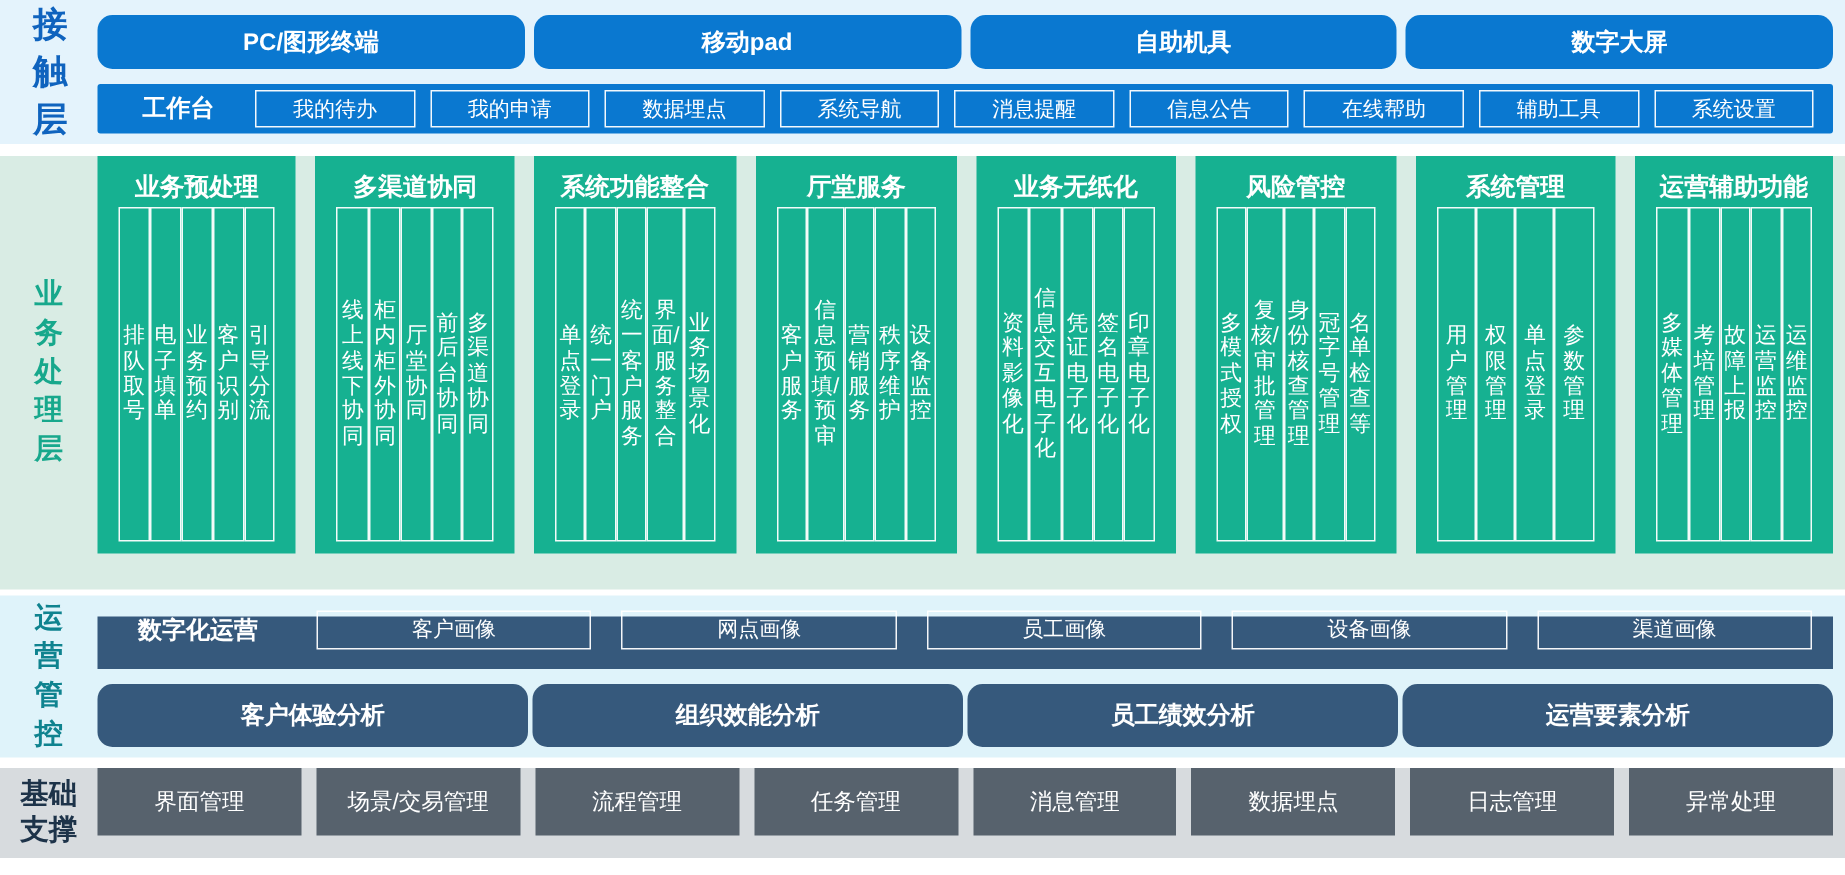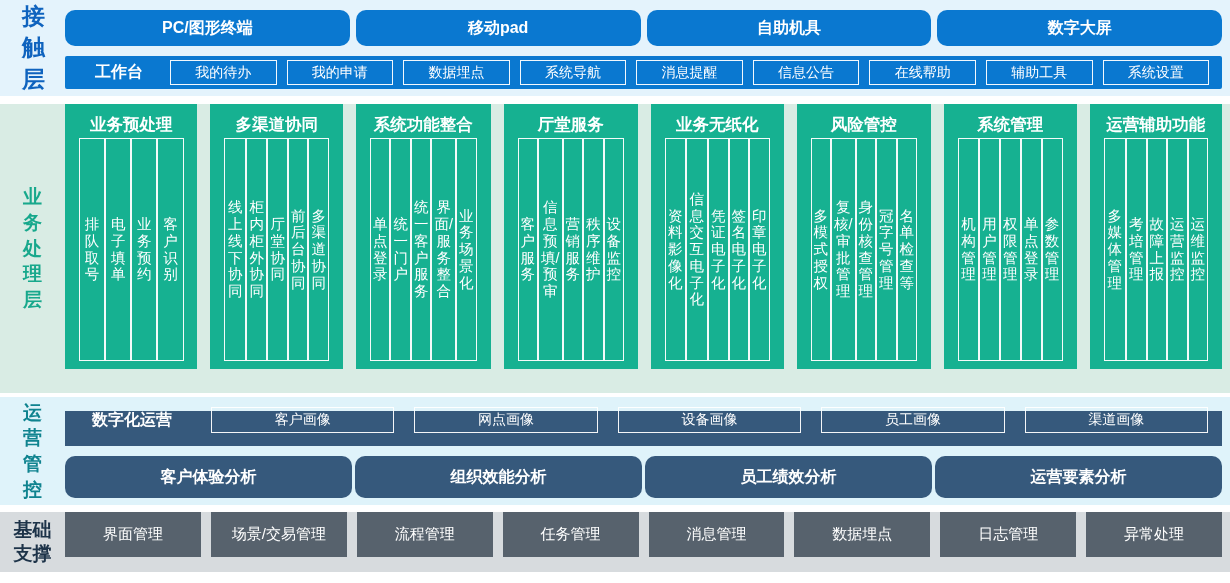--- a/index.html
+++ b/index.html
@@ -93,20 +93,21 @@
   <div class="content">
     <div class="columns">
 
       <div class="col">
         <div class="col-title">业务预处理</div>
         <div class="col-items">
           <div class="col-item">排队取号</div>
           <div class="col-item">电子填单</div>
           <div class="col-item">业务预约</div>
           <div class="col-item">客户识别</div>
+          <div class="col-item">引导分流</div>
         </div>
       </div>
 
       <div class="col">
         <div class="col-title">多渠道协同</div>
         <div class="col-items">
           <div class="col-item">线上线下协同</div>
           <div class="col-item">柜内柜外协同</div>
           <div class="col-item">厅堂协同</div>
           <div class="col-item">前后台协同</div>
@@ -154,21 +155,20 @@
           <div class="col-item">复核/审批管理</div>
           <div class="col-item">身份核查管理</div>
           <div class="col-item">冠字号管理</div>
           <div class="col-item">名单检查等</div>
         </div>
       </div>
 
       <div class="col">
         <div class="col-title">系统管理</div>
         <div class="col-items">
-          <div class="col-item">机构管理</div>
           <div class="col-item">用户管理</div>
           <div class="col-item">权限管理</div>
           <div class="col-item">单点登录</div>
           <div class="col-item">参数管理</div>
         </div>
       </div>
 
       <div class="col">
         <div class="col-title">运营辅助功能</div>
         <div class="col-items">
@@ -186,22 +186,22 @@
 
 <div class="band band-ops">
   <div class="gutter">
     <div class="vlabel v3">运营管控</div>
   </div>
   <div class="content">
     <div class="ops-bar">
       <span class="ops-label">数字化运营</span>
       <span class="ops-item">客户画像</span>
       <span class="ops-item">网点画像</span>
+      <span class="ops-item">员工画像</span>
       <span class="ops-item">设备画像</span>
-      <span class="ops-item">员工画像</span>
       <span class="ops-item">渠道画像</span>
     </div>
     <div class="analysis-row">
       <div class="analysis-box">客户体验分析</div>
       <div class="analysis-box">组织效能分析</div>
       <div class="analysis-box">员工绩效分析</div>
       <div class="analysis-box">运营要素分析</div>
     </div>
   </div>
 </div>

